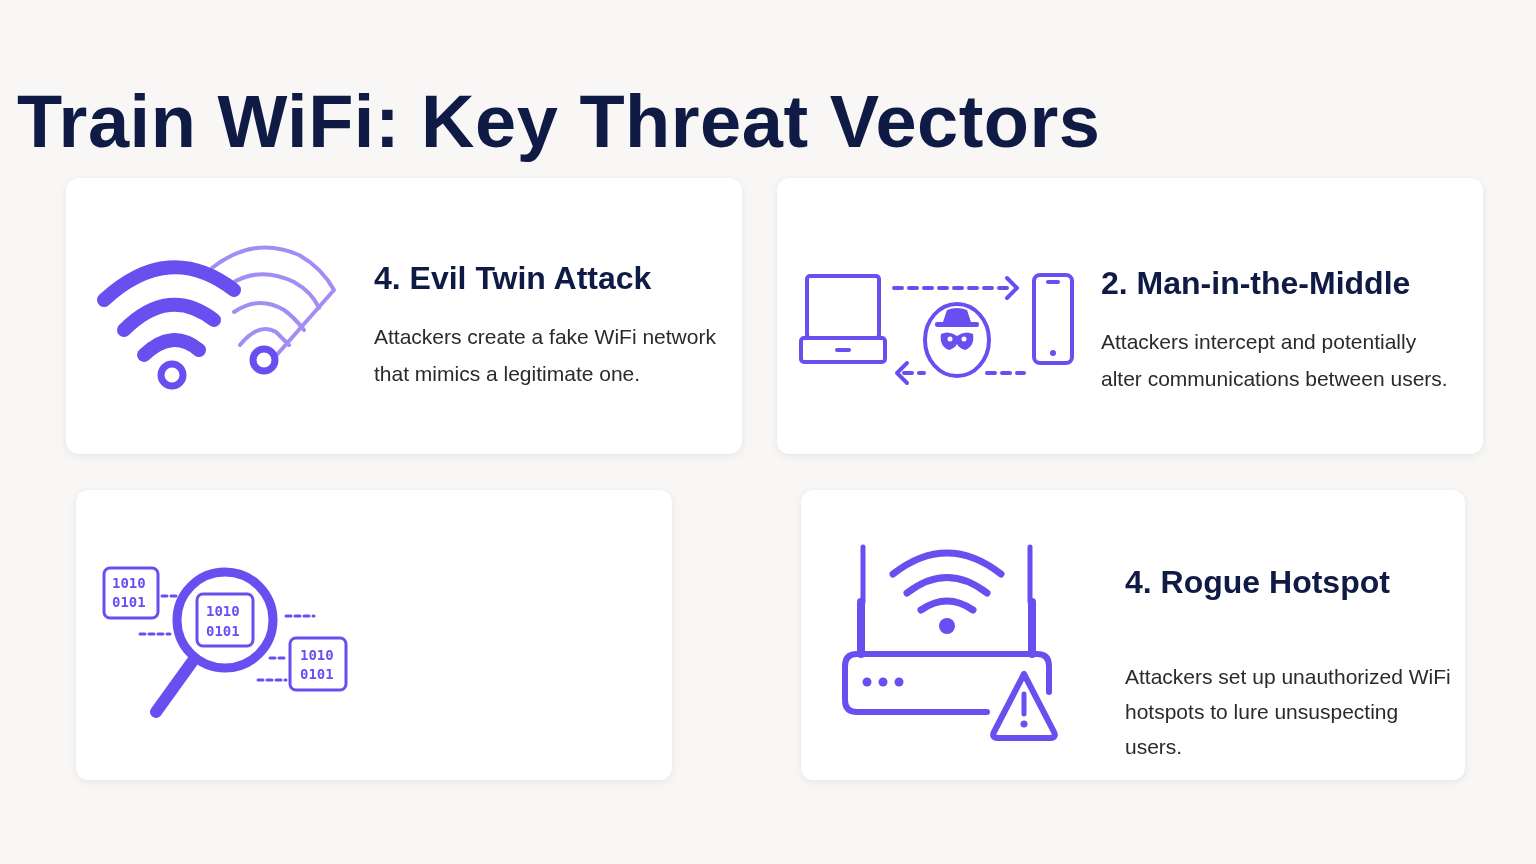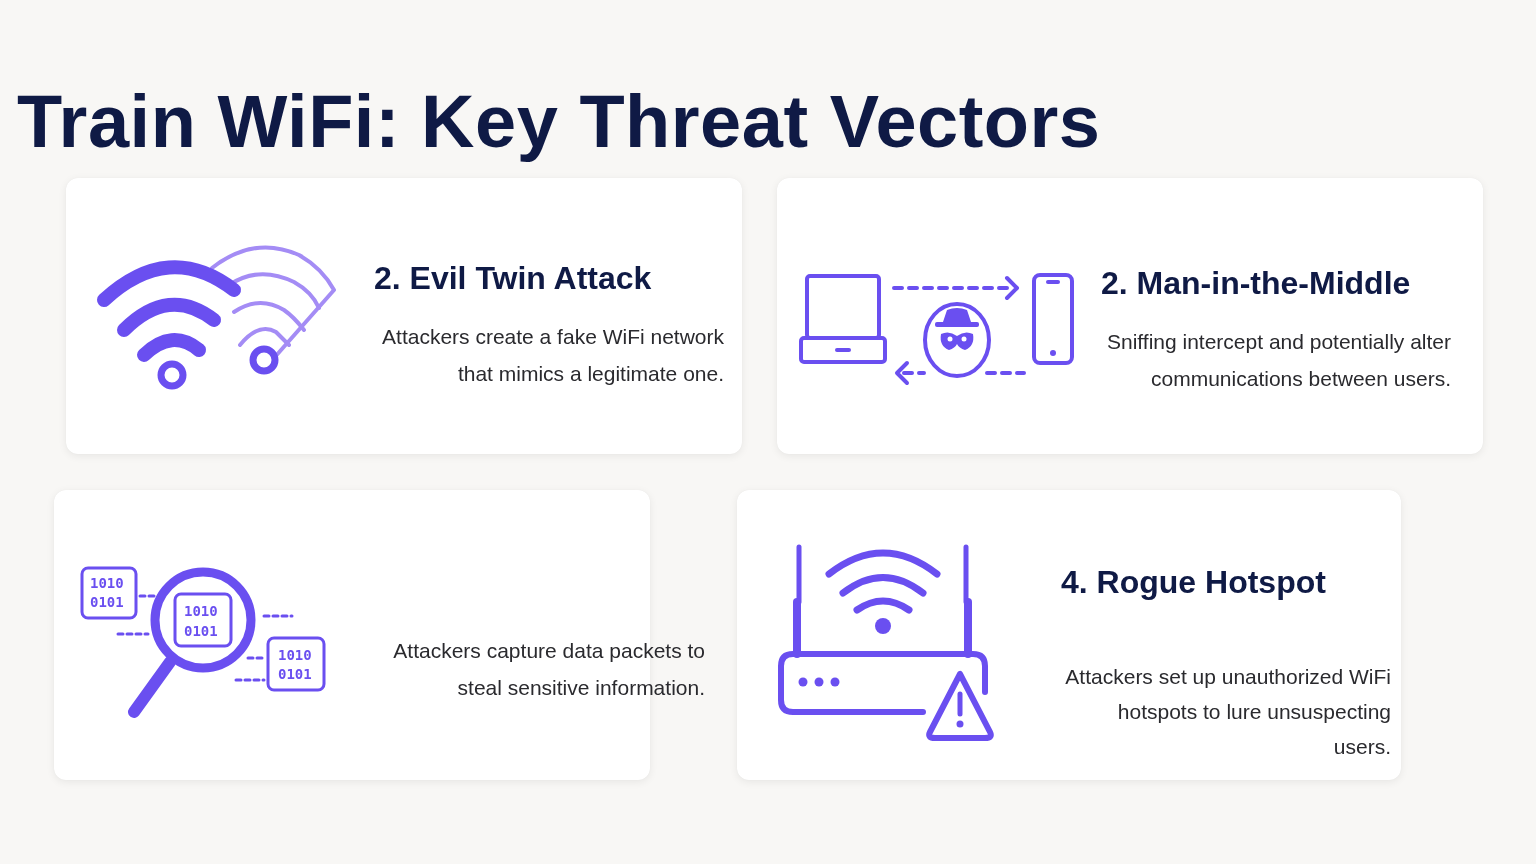--- a/index.html
+++ b/index.html
@@ -13,32 +13,31 @@
     position:absolute; left:0; top:62px; width:1536px;
     text-align:left; font-size:74px; font-weight:bold;
     color:#0f1a45; letter-spacing:0.5px; margin:17px;
   }
   .card {
     position:absolute; background:#ffffff; border-radius:12px;
     box-shadow:0 2px 8px rgba(0,0,0,0.07), 0 0 1px rgba(0,0,0,0.06);
   }
   .c1 { left:66px; top:178px; width:676px; height:276px; }
   .c2 { left:777px; top:178px; width:690px; height:276px;padding-left:16px; }
-  .c3 { left:54px; top:490px; width:596px; height:290px;text-decoration:underline; }
-  .c4 { left:737px; top:490px; width:664px; height:290px; }
+  .c3 { left:76px; top:490px; width:596px; height:290px;text-decoration:underline; }
+  .c4 { left:801px; top:490px; width:664px; height:290px; }
   .icon { position:absolute; }
   .icon svg { display:block; }
   .card-title {
     position:absolute; font-size:32px; font-weight:bold; color:#0f1a45;
     white-space:nowrap; margin:0;
   }
   .card-desc {
     position:absolute; font-size:21px; color:#2a2a2e; line-height:37px;
     margin:0;
-    text-align:right;
   }
 </style>
 </head>
 <body>
 
 <h1 class="title">Train WiFi: Key Threat Vectors</h1>
 
 <div class="card c1">
   <div class="icon" style="left:28px; top:62px;">
     <svg width="250" height="160" viewBox="0 0 250 160">
@@ -52,21 +51,21 @@
       <circle cx="170" cy="120" r="11" fill="none" stroke="#6a4ff0" stroke-width="7"></circle>
 
       <g fill="none" stroke="#6a4ff0" stroke-width="14" stroke-linecap="round">
         <path d="M10 60 Q75 0 140 50"></path>
         <path d="M30 90 Q75 45 120 80"></path>
         <path d="M50 115 Q78 88 105 110"></path>
       </g>
       <circle cx="78" cy="135" r="11" fill="none" stroke="#6a4ff0" stroke-width="7"></circle>
     </svg>
   </div>
-  <h2 class="card-title" style="left:308px; top:82px;">2. Evil Twin Attack</h2>
+  <h2 class="card-title" style="left:308px; top:82px;">4. Evil Twin Attack</h2>
   <p class="card-desc" style="left:308px; top:140px; width:350px;">Attackers create a fake WiFi network that mimics a legitimate one.</p>
 </div>
 
 <div class="card c2">
   <div class="icon" style="left:22px; top:92px;">
     <svg width="280" height="120" viewBox="0 0 280 120">
       <g fill="none" stroke="#6a4ff0" stroke-width="4" stroke-linecap="round" stroke-linejoin="round">
 
         <rect x="8" y="6" width="72" height="62" rx="3"></rect>
         <rect x="2" y="68" width="84" height="24" rx="3"></rect>
@@ -88,21 +87,21 @@
 
       <path d="M144 52 L148 40 Q158 36 168 40 L172 52 Z" fill="#6a4ff0"></path>
       <rect x="136" y="52" width="44" height="5" rx="2" fill="#6a4ff0"></rect>
 
       <path d="M142 64 Q150 60 158 66 Q166 60 174 64 Q176 76 166 80 Q160 78 158 74 Q156 78 150 80 Q140 76 142 64 Z" fill="#6a4ff0"></path>
       <circle cx="151" cy="69" r="2.5" fill="#fff"></circle>
       <circle cx="165" cy="69" r="2.5" fill="#fff"></circle>
     </svg>
   </div>
   <h2 class="card-title" style="left:324px; top:87px;">2. Man-in-the-Middle</h2>
-  <p class="card-desc" style="left:324px; top:145px; width:350px;">Sniffing intercept and potentially alter communications between users.</p>
+  <p class="card-desc" style="left:324px; top:145px; width:350px;">Attackers intercept and potentially alter communications between users.</p>
 </div>
 
 <div class="card c3">
   <div class="icon" style="left:24px; top:70px;">
     <svg width="260" height="170" viewBox="0 0 260 170">
       <g fill="none" stroke="#6a4ff0" stroke-width="3" stroke-linecap="round">
 
         <rect x="4" y="8" width="54" height="50" rx="6"></rect>
 
         <rect x="97" y="34" width="56" height="52" rx="6"></rect>
@@ -121,21 +120,20 @@
       <g fill="#6a4ff0" font-family="'DejaVu Sans Mono', monospace" font-size="14" font-weight="bold">
         <text x="12" y="28">1010</text>
         <text x="12" y="47">0101</text>
         <text x="106" y="56">1010</text>
         <text x="106" y="76">0101</text>
         <text x="200" y="100">1010</text>
         <text x="200" y="119">0101</text>
       </g>
     </svg>
   </div>
-  <p class="card-desc" style="left:311px; top:142px; width:340px;">Attackers capture data packets to steal sensitive information.</p>
 </div>
 
 <div class="card c4">
   <div class="icon" style="left:36px; top:52px;">
     <svg width="230" height="200" viewBox="0 0 230 200">
       <g fill="none" stroke="#6a4ff0" stroke-linecap="round" stroke-linejoin="round">
 
         <line x1="26" y1="5" x2="26" y2="60" stroke-width="5"></line>
         <line x1="24" y1="60" x2="24" y2="112" stroke-width="8"></line>
         <line x1="193" y1="5" x2="193" y2="60" stroke-width="5"></line>

